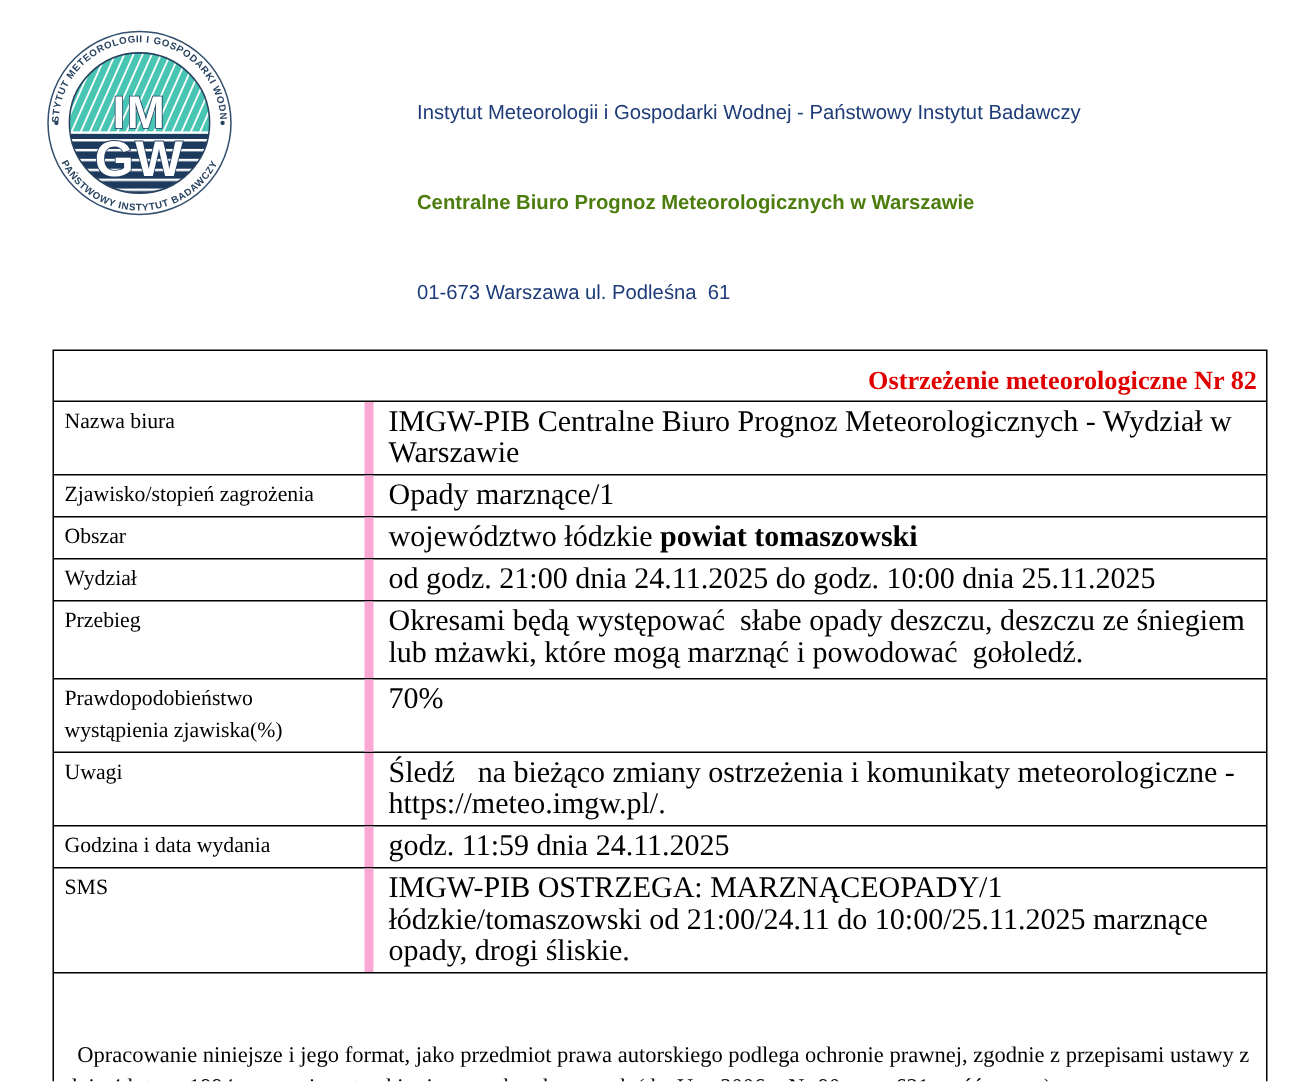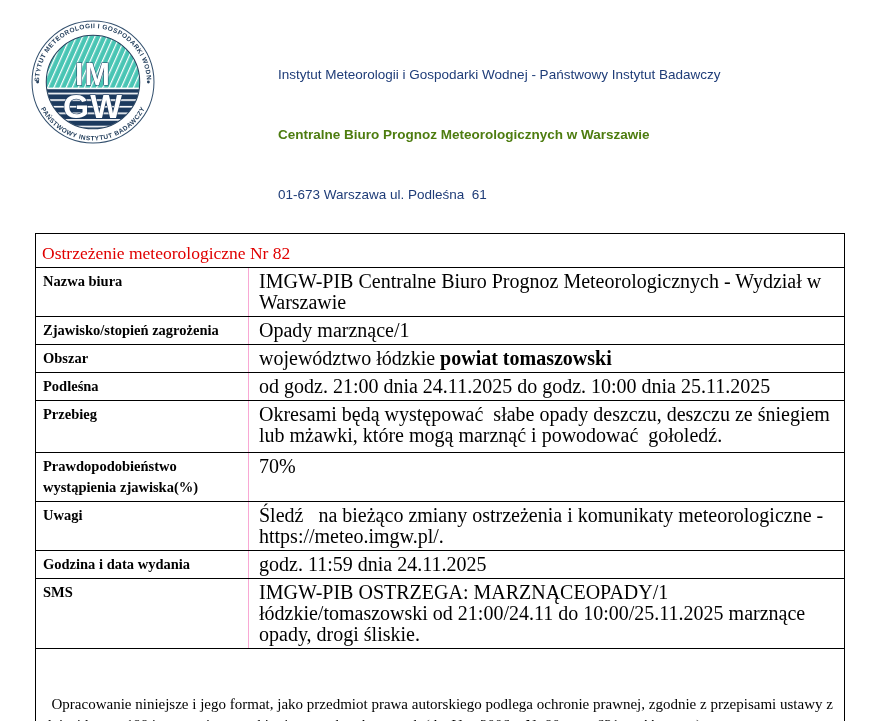--- a/index.html
+++ b/index.html
@@ -30,38 +30,38 @@
   
   .doc-table{
     position:absolute;left:35px;top:233px;width:810px;
     border:1px solid #000;
     box-sizing:border-box;
     background:#fff;
   }
   .table-title{
     min-height:30px;
     padding:9px 6px 3px 6px;
-    text-align:left;
-    font-size:17.5px;font-weight:normal;
+    text-align:right;
+    font-size:17.5px;font-weight:bold;
     color:#e00000;
     box-sizing:border-box;
   }
   .t-row{
     display:flex;
     border-top:1px solid #000;
     min-height:28px;
     box-sizing:border-box;
     align-items:stretch;
   }
   .t-label{
     width:213px;flex:0 0 213px;
-    border-right:1px solid #f9a8d4;
+    border-right:6px solid #f9a8d4;
     box-sizing:border-box;
     padding:3px 4px 3px 7px;
-    font-weight:bold;
+    font-weight:normal;
     font-size:14.5px;line-height:21px;
   }
   .t-value{
     flex:1;
     padding:3px 4px 3px 10px;
     font-size:20px;line-height:21px;
     white-space:pre-wrap;
     box-sizing:border-box;
   }
   .t-value .v-bold{font-weight:bold;text-align:right;}
@@ -159,21 +159,21 @@
       <div class="t-label">Zjawisko/stopień zagrożenia</div>
       <div class="t-value">Opady marznące/1</div>
     </div>
 
     <div class="t-row">
       <div class="t-label">Obszar</div>
       <div class="t-value"><span>województwo łódzkie </span><span class="v-bold">powiat tomaszowski</span></div>
     </div>
 
     <div class="t-row">
-      <div class="t-label">Podleśna</div>
+      <div class="t-label">Wydział</div>
       <div class="t-value">od godz. 21:00 dnia 24.11.2025 do godz. 10:00 dnia 25.11.2025</div>
     </div>
 
     <div class="t-row row-tall">
       <div class="t-label">Przebieg</div>
       <div class="t-value">Okresami będą występować  słabe opady deszczu, deszczu ze śniegiem  lub mżawki, które mogą marznąć i powodować  gołoledź.</div>
     </div>
 
     <div class="t-row row-mid">
       <div class="t-label">Prawdopodobieństwo wystąpienia zjawiska(%)</div>

